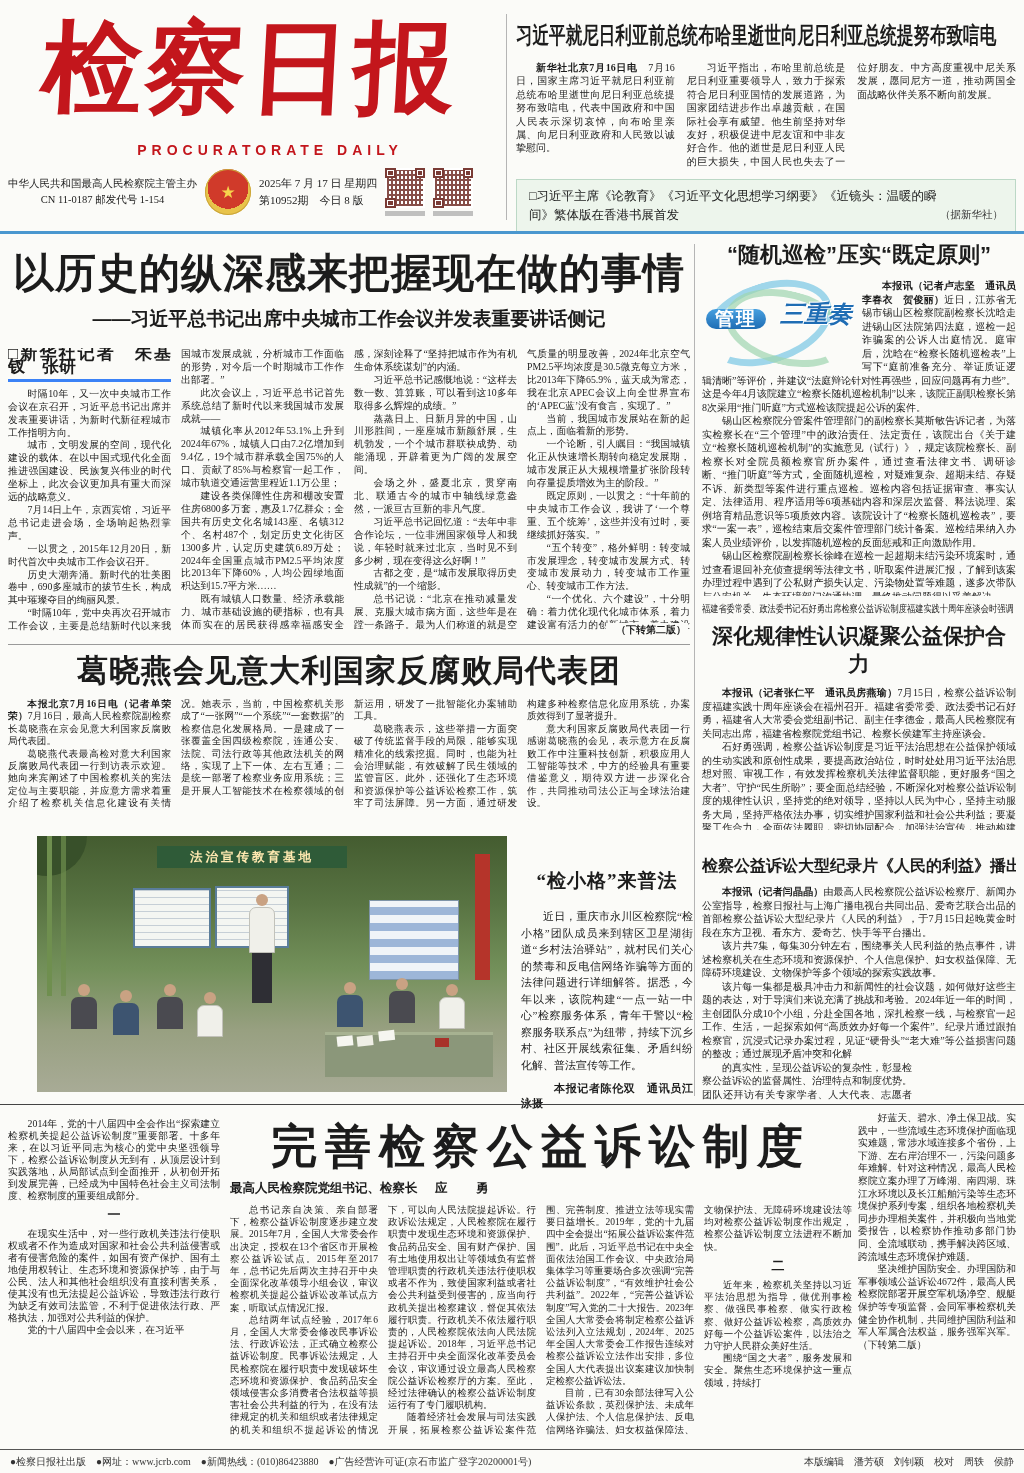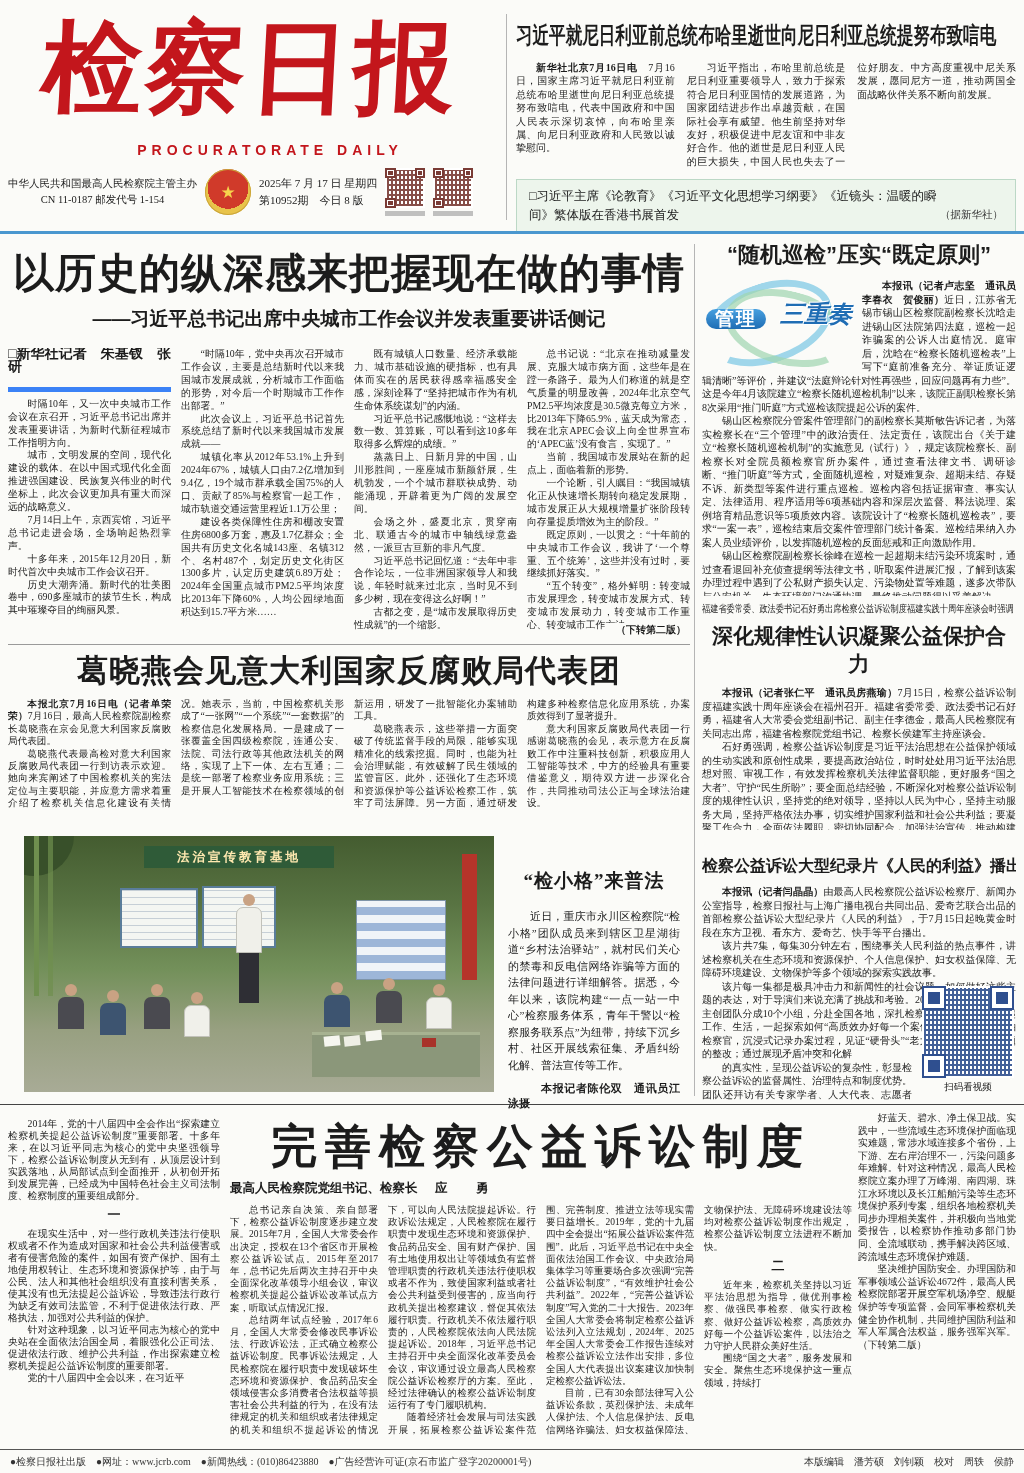--- a/index.html
+++ b/index.html
@@ -55,33 +55,33 @@
   .brief-src{float:right;font-size:10.5px;margin-top:18px;color:#333;}
   .blue-rule{position:absolute;left:0;top:231px;width:1024px;height:3px;background:var(--rule_blue);}
 
   
   .main-head{position:absolute;left:8px;top:246px;width:682px;margin:0;text-align:center;
       font-family:"Liberation Sans",sans-serif;font-size:41px;font-weight:900;letter-spacing:1px;}
   .main-sub{position:absolute;left:8px;top:306px;width:682px;text-align:center;
       font-family:"Liberation Sans",sans-serif;font-size:19px;font-weight:bold;}
   .main-body{position:absolute;left:8px;top:348px;width:682px;height:292px;overflow:hidden;
       columns:4;column-gap:10px;column-fill:auto;font-size:9.8px;line-height:12.9px;text-align:justify;}
-  .byline{font-weight:bold;font-size:14px;border-bottom:5px solid #3b82f6;padding:0 0 13px 0;margin-bottom:6px;}
+  .byline{font-weight:bold;font-size:17px;border-bottom:3px solid #3b82f6;padding:0 0 5px 0;margin-bottom:6px;}
   .turn-note{position:absolute;right:2px;bottom:2px;background:#fbfbf8;padding:1px 2px 1px 10px;
       font-weight:bold;font-size:10px;}
   .h-ge{left:8px;top:644px;width:682px;}
 
   
   .ge-head{position:absolute;left:8px;top:650px;width:682px;margin:0;text-align:center;
       font-size:31px;font-weight:900;letter-spacing:1px;}
   .ge-body{position:absolute;left:8px;top:698px;width:682px;height:116px;overflow:hidden;
       columns:4;column-gap:10px;column-fill:auto;font-size:9.6px;line-height:12.4px;text-align:justify;}
 
   
-  .photo-block{position:absolute;left:24px;top:836px;width:660px;height:252px;display:flex;}
+  .photo-block{position:absolute;left:37px;top:836px;width:660px;height:252px;display:flex;}
   .photo{position:relative;width:470px;height:256px;overflow:hidden;flex:0 0 470px;
       background:linear-gradient(180deg,#445c30 0%,#587342 26%,#73905a 52%,#98a081 76%,#a8ab96 100%);}
   .foliage{position:absolute;left:-30px;top:-40px;width:80px;height:80px;border-radius:50%;background:#38502a;
       box-shadow:90px -6px 0 30px #3d5a2e,200px -18px 0 26px #425f30,320px -4px 0 34px #3a5429,430px -20px 0 30px #4460336,60px 30px 0 10px #4a6a36,380px 26px 0 18px #4a6a36;}
   .bamboo{position:absolute;top:0;bottom:96px;width:5px;background:#6f8f4f;}
   .plaque{position:absolute;left:120px;top:10px;width:190px;height:22px;background:#2f5b38;
       color:#ffe9b0;font-size:12.5px;font-weight:bold;letter-spacing:3px;text-align:center;line-height:22px;}
   .board{position:absolute;background:#f4f6f2;border:2px solid #5a7d9a;
       background-image:repeating-linear-gradient(0deg,transparent 0 6px,#c6cfd6 6px 7px);}
   .stand{position:absolute;background:#e9eef3;border:1px solid #7e94a8;
@@ -217,21 +217,21 @@
   <div class="blue-rule"></div>
 
   <h1 class="main-head">以历史的纵深感来把握现在做的事情</h1>
   <div class="main-sub">——习近平总书记出席中央城市工作会议并发表重要讲话侧记</div>
   <div class="main-body cols">
     <div class="byline">□新华社记者　朱基钗　张研</div>
     <div>
         <p>时隔10年，又一次中央城市工作会议在京召开，习近平总书记出席并发表重要讲话，为新时代新征程城市工作指明方向。</p>
         <p>城市，文明发展的空间，现代化建设的载体。在以中国式现代化全面推进强国建设、民族复兴伟业的时代坐标上，此次会议更加具有重大而深远的战略意义。</p>
         <p>7月14日上午，京西宾馆，习近平总书记走进会场，全场响起热烈掌声。</p>
-        <p>十多年来，2015年12月20日，新时代首次中央城市工作会议召开。</p>
+        <p>一以贯之，2015年12月20日，新时代首次中央城市工作会议召开。</p>
         <p>历史大潮奔涌。新时代的壮美图卷中，690多座城市的拔节生长，构成其中璀璨夺目的绚丽风景。</p>
         <p>“时隔10年，党中央再次召开城市工作会议，主要是总结新时代以来我国城市发展成就，分析城市工作面临的形势，对今后一个时期城市工作作出部署。”</p>
         <p>此次会议上，习近平总书记首先系统总结了新时代以来我国城市发展成就——</p>
         <p>城镇化率从2012年53.1%上升到2024年67%，城镇人口由7.2亿增加到9.4亿，19个城市群承载全国75%的人口、贡献了85%与检察官一起工作，城市轨道交通运营里程近1.1万公里；</p>
         <p>建设各类保障性住房和棚改安置住房6800多万套，惠及1.7亿群众；全国共有历史文化名城143座、名镇312个、名村487个，划定历史文化街区1300多片，认定历史建筑6.89万处；2024年全国重点城市PM2.5平均浓度比2013年下降60%，人均公园绿地面积达到15.7平方米……</p>
         <p>既有城镇人口数量、经济承载能力、城市基础设施的硬指标，也有具体而实在的居民获得感幸福感安全感，深刻诠释了“坚持把城市作为有机生命体系统谋划”的内涵。</p>
         <p>习近平总书记感慨地说：“这样去数一数、算算账，可以看到这10多年取得多么辉煌的成绩。”</p>
         <p>蒸蒸日上、日新月异的中国，山川形胜间，一座座城市新颜舒展，生机勃发，一个个城市群联袂成势、动能涌现，开辟着更为广阔的发展空间。</p>
         <p>会场之外，盛夏北京，贯穿南北、联通古今的城市中轴线绿意盎然，一派亘古亘新的非凡气度。</p>
         <p>习近平总书记回忆道：“去年中非合作论坛，一位非洲国家领导人和我说，年轻时就来过北京，当时见不到多少树，现在变得这么好啊！”</p>
@@ -346,41 +346,31 @@
       <div class="rr-body">
         <p class="lead-p"><strong>本报讯（记者闫晶晶）</strong><span>由最高人民检察院公益诉讼检察厅、新闻办公室指导，检察日报社与上海广播电视台共同出品、爱奇艺联合出品的首部检察公益诉讼大型纪录片《人民的利益》，于7月15日起晚黄金时段在东方卫视、看东方、爱奇艺、快手等平台播出。</span></p>
         <div>
             <p>该片共7集，每集30分钟左右，围绕事关人民利益的热点事件，讲述检察机关在生态环境和资源保护、个人信息保护、妇女权益保障、无障碍环境建设、文物保护等多个领域的探索实践故事。</p>
             <p>该片每一集都是极具冲击力和新闻性的社会议题，如何做好这些主题的表达，对于导演们来说充满了挑战和考验。2024年近一年的时间，主创团队分成10个小组，分赴全国各地，深扎检察一线，与检察官一起工作、生活，一起探索如何“高质效办好每一个案件”。纪录片通过跟拍检察官，沉浸式记录办案过程，见证“硬骨头”“老大难”等公益损害问题的整改；通过展现矛盾冲突和化解</p>
           </div>
         <div class="jl-b">
             <p>的真实性，呈现公益诉讼的复杂性，彰显检察公益诉讼的监督属性、治理特点和制度优势。团队还拜访有关专家学者、人大代表、志愿者等，力求跳出检察看检察，呈现公众参与和社会共识。</p>
           </div>
       </div>
-      <div class="qr-wrap">
-        <div class="qr qr-video">
-            <i class="dots"></i>
-            <i class="fp tl"></i>
-            <i class="fp tr"></i>
-            <i class="fp bl"></i>
-          </div>
-        <div class="qr-video-cap">扫码看视频</div>
-      </div>
     </section>
   </aside>
 
   <div class="hrule b-top-rule"></div>
   <div class="intro-col">
     <div>
         <p>2014年，党的十八届四中全会作出“探索建立检察机关提起公益诉讼制度”重要部署。十多年来，在以习近平同志为核心的党中央坚强领导下，检察公益诉讼制度从无到有，从顶层设计到实践落地，从局部试点到全面推开，从初创开拓到发展完善，已经成为中国特色社会主义司法制度、检察制度的重要组成部分。</p>
       </div>
     <div class="marker">一</div>
     <div>
         <p>在现实生活中，对一些行政机关违法行使职权或者不作为造成对国家和社会公共利益侵害或者有侵害危险的案件，如国有资产保护、国有土地使用权转让、生态环境和资源保护等，由于与公民、法人和其他社会组织没有直接利害关系，使其没有也无法提起公益诉讼，导致违法行政行为缺乏有效司法监管，不利于促进依法行政、严格执法，加强对公共利益的保护。</p>
-        <p>针对这种现象，以习近平同志为核心的党中央站在全面依法治国全局，着眼强化公正司法、促进依法行政、维护公共利益，作出探索建立检察机关提起公益诉讼制度的重要部署。</p>
         <p>党的十八届四中全会以来，在习近平</p>
       </div>
   </div>
   <h2 class="b-head">完善检察公益诉讼制度</h2>
   <div class="b-byline">
     <span>最高人民检察院党组书记、检察长</span>
     <span class="name">应　勇</span>
   </div>
   <div class="b-body">
     <div>

